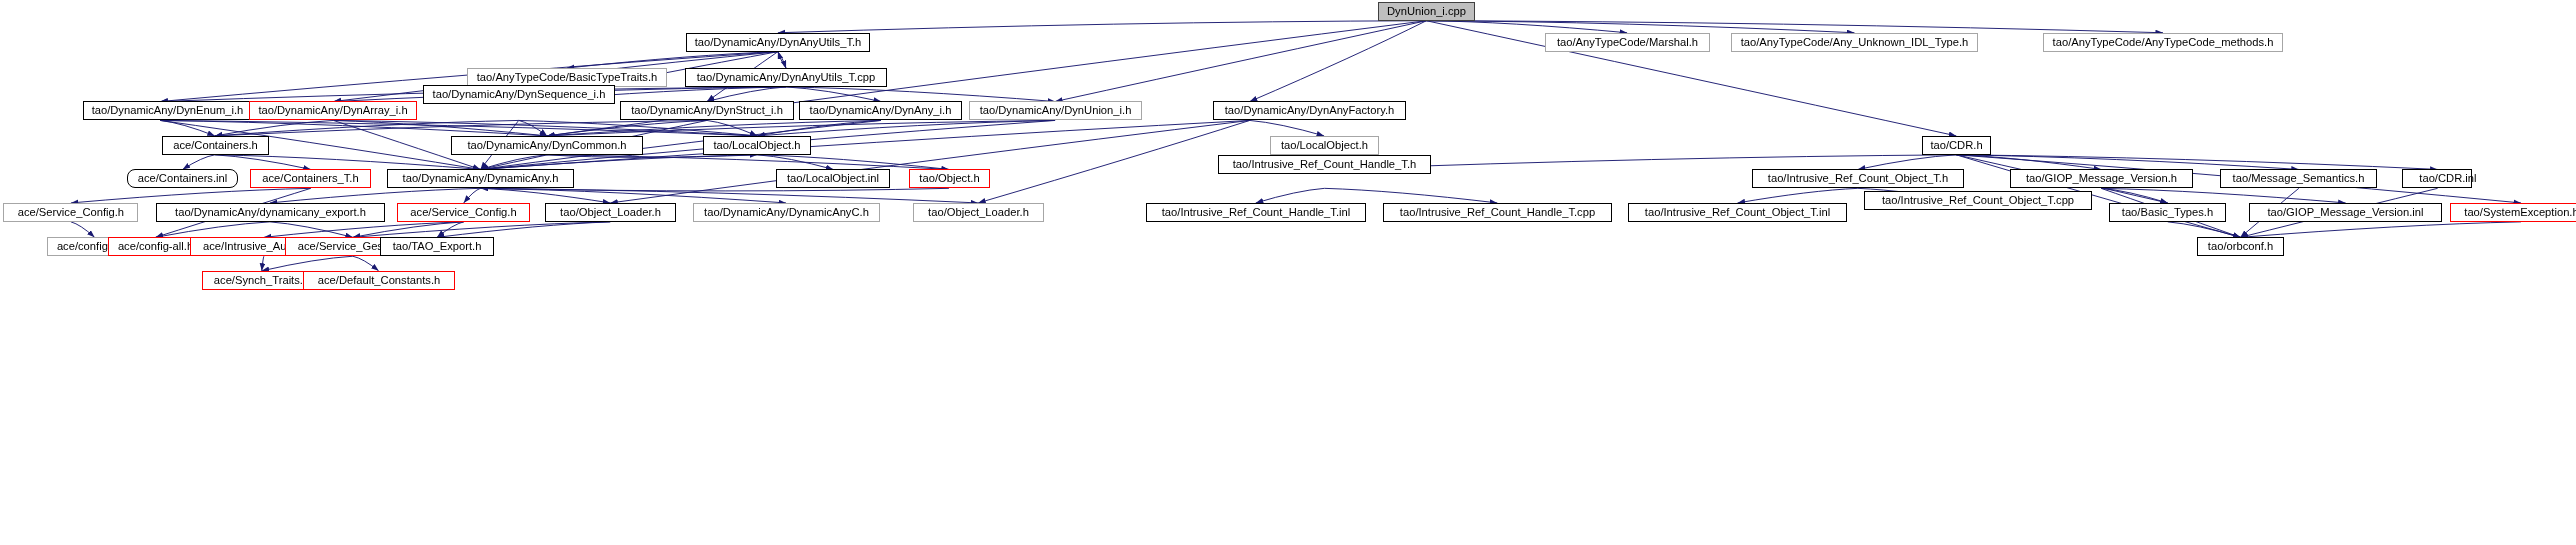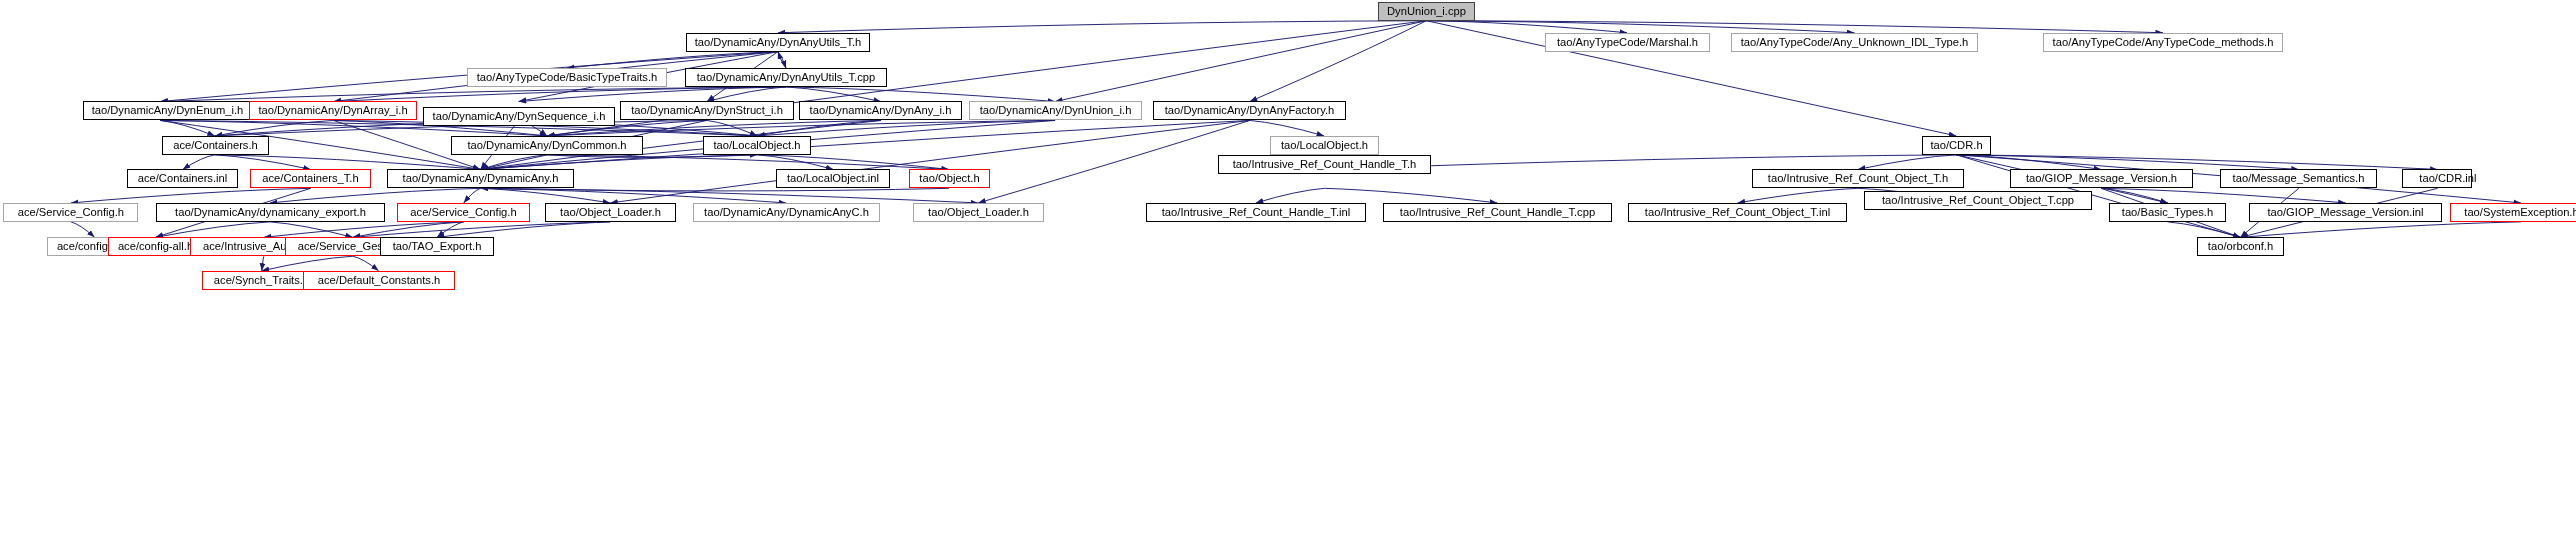--- a/index.html
+++ b/index.html
@@ -141,31 +141,31 @@
   </svg>
 <div class="node root" style="left: 1378px; top: 1.7px; width: 97px;">DynUnion_i.cpp</div>
     <div class="node black" style="left: 686px; top: 33px; width: 184px; text-align: right;">tao/DynamicAny/DynAnyUtils_T.h</div>
     <div class="node gray" style="left: 1545px; top: 33px; width: 165px;">tao/AnyTypeCode/Marshal.h</div>
     <div class="node gray" style="left: 1731px; top: 33px; width: 247px;">tao/AnyTypeCode/Any_Unknown_IDL_Type.h</div>
     <div class="node gray" style="left: 2043px; top: 33px; width: 240px;">tao/AnyTypeCode/AnyTypeCode_methods.h</div>
     <div class="node gray" style="left: 467px; top: 68px; width: 200px;">tao/AnyTypeCode/BasicTypeTraits.h</div>
     <div class="node black" style="left: 685px; top: 68px; width: 202px;">tao/DynamicAny/DynAnyUtils_T.cpp</div>
     <div class="node black" style="left: 83px; top: 101px; width: 169px;">tao/DynamicAny/DynEnum_i.h</div>
     <div class="node red" style="left: 249px; top: 101px; width: 168px;">tao/DynamicAny/DynArray_i.h</div>
-    <div class="node black" style="left: 423px; top: 107px; width: 192px;">tao/DynamicAny/DynSequence_i.h</div>
+    <div class="node black" style="left: 423px; top: 85px; width: 192px;">tao/DynamicAny/DynSequence_i.h</div>
     <div class="node black" style="left: 620px; top: 101px; width: 174px;">tao/DynamicAny/DynStruct_i.h</div>
     <div class="node black" style="left: 799px; top: 101px; width: 163px;">tao/DynamicAny/DynAny_i.h</div>
     <div class="node gray" style="left: 969px; top: 101px; width: 173px;">tao/DynamicAny/DynUnion_i.h</div>
-    <div class="node black" style="left: 1153px; top: 101px; width: 193px;">tao/DynamicAny/DynAnyFactory.h</div>
+    <div class="node black" style="left: 1213px; top: 101px; width: 193px;">tao/DynamicAny/DynAnyFactory.h</div>
     <div class="node black" style="left: 162px; top: 136px; width: 107px;">ace/Containers.h</div>
     <div class="node black" style="left: 451px; top: 136px; width: 192px;">tao/DynamicAny/DynCommon.h</div>
     <div class="node black" style="left: 703px; top: 136px; width: 108px;">tao/LocalObject.h</div>
     <div class="node gray" style="left: 1270px; top: 136px; width: 109px;">tao/LocalObject.h</div>
     <div class="node black" style="left: 1922px; top: 136px; width: 69px;">tao/CDR.h</div>
-    <div class="node black" style="left: 127px; top: 169px; width: 111px;">ace/Containers.inl</div>
+    <div class="node black" style="left: 127px; top: 169px; width: 111px; border-radius: 8px;">ace/Containers.inl</div>
     <div class="node red" style="left: 250px; top: 169px; width: 121px;">ace/Containers_T.h</div>
     <div class="node black" style="left: 387px; top: 169px; width: 187px;">tao/DynamicAny/DynamicAny.h</div>
     <div class="node black" style="left: 776px; top: 169px; width: 114px;">tao/LocalObject.inl</div>
     <div class="node red" style="left: 909px; top: 169px; width: 81px;">tao/Object.h</div>
     <div class="node black" style="left: 1218px; top: 155px; width: 213px;">tao/Intrusive_Ref_Count_Handle_T.h</div>
     <div class="node black" style="left: 1752px; top: 169px; width: 212px;">tao/Intrusive_Ref_Count_Object_T.h</div>
     <div class="node black" style="left: 2010px; top: 169px; width: 183px;">tao/GIOP_Message_Version.h</div>
     <div class="node black" style="left: 2220px; top: 169px; width: 157px;">tao/Message_Semantics.h</div>
     <div class="node black" style="left: 2402px; top: 169px; width: 70px; padding-left: 27px;">tao/CDR.inl</div>
     <div class="node gray" style="left: 3.4px; top: 203px; width: 135px;">ace/Service_Config.h</div>

